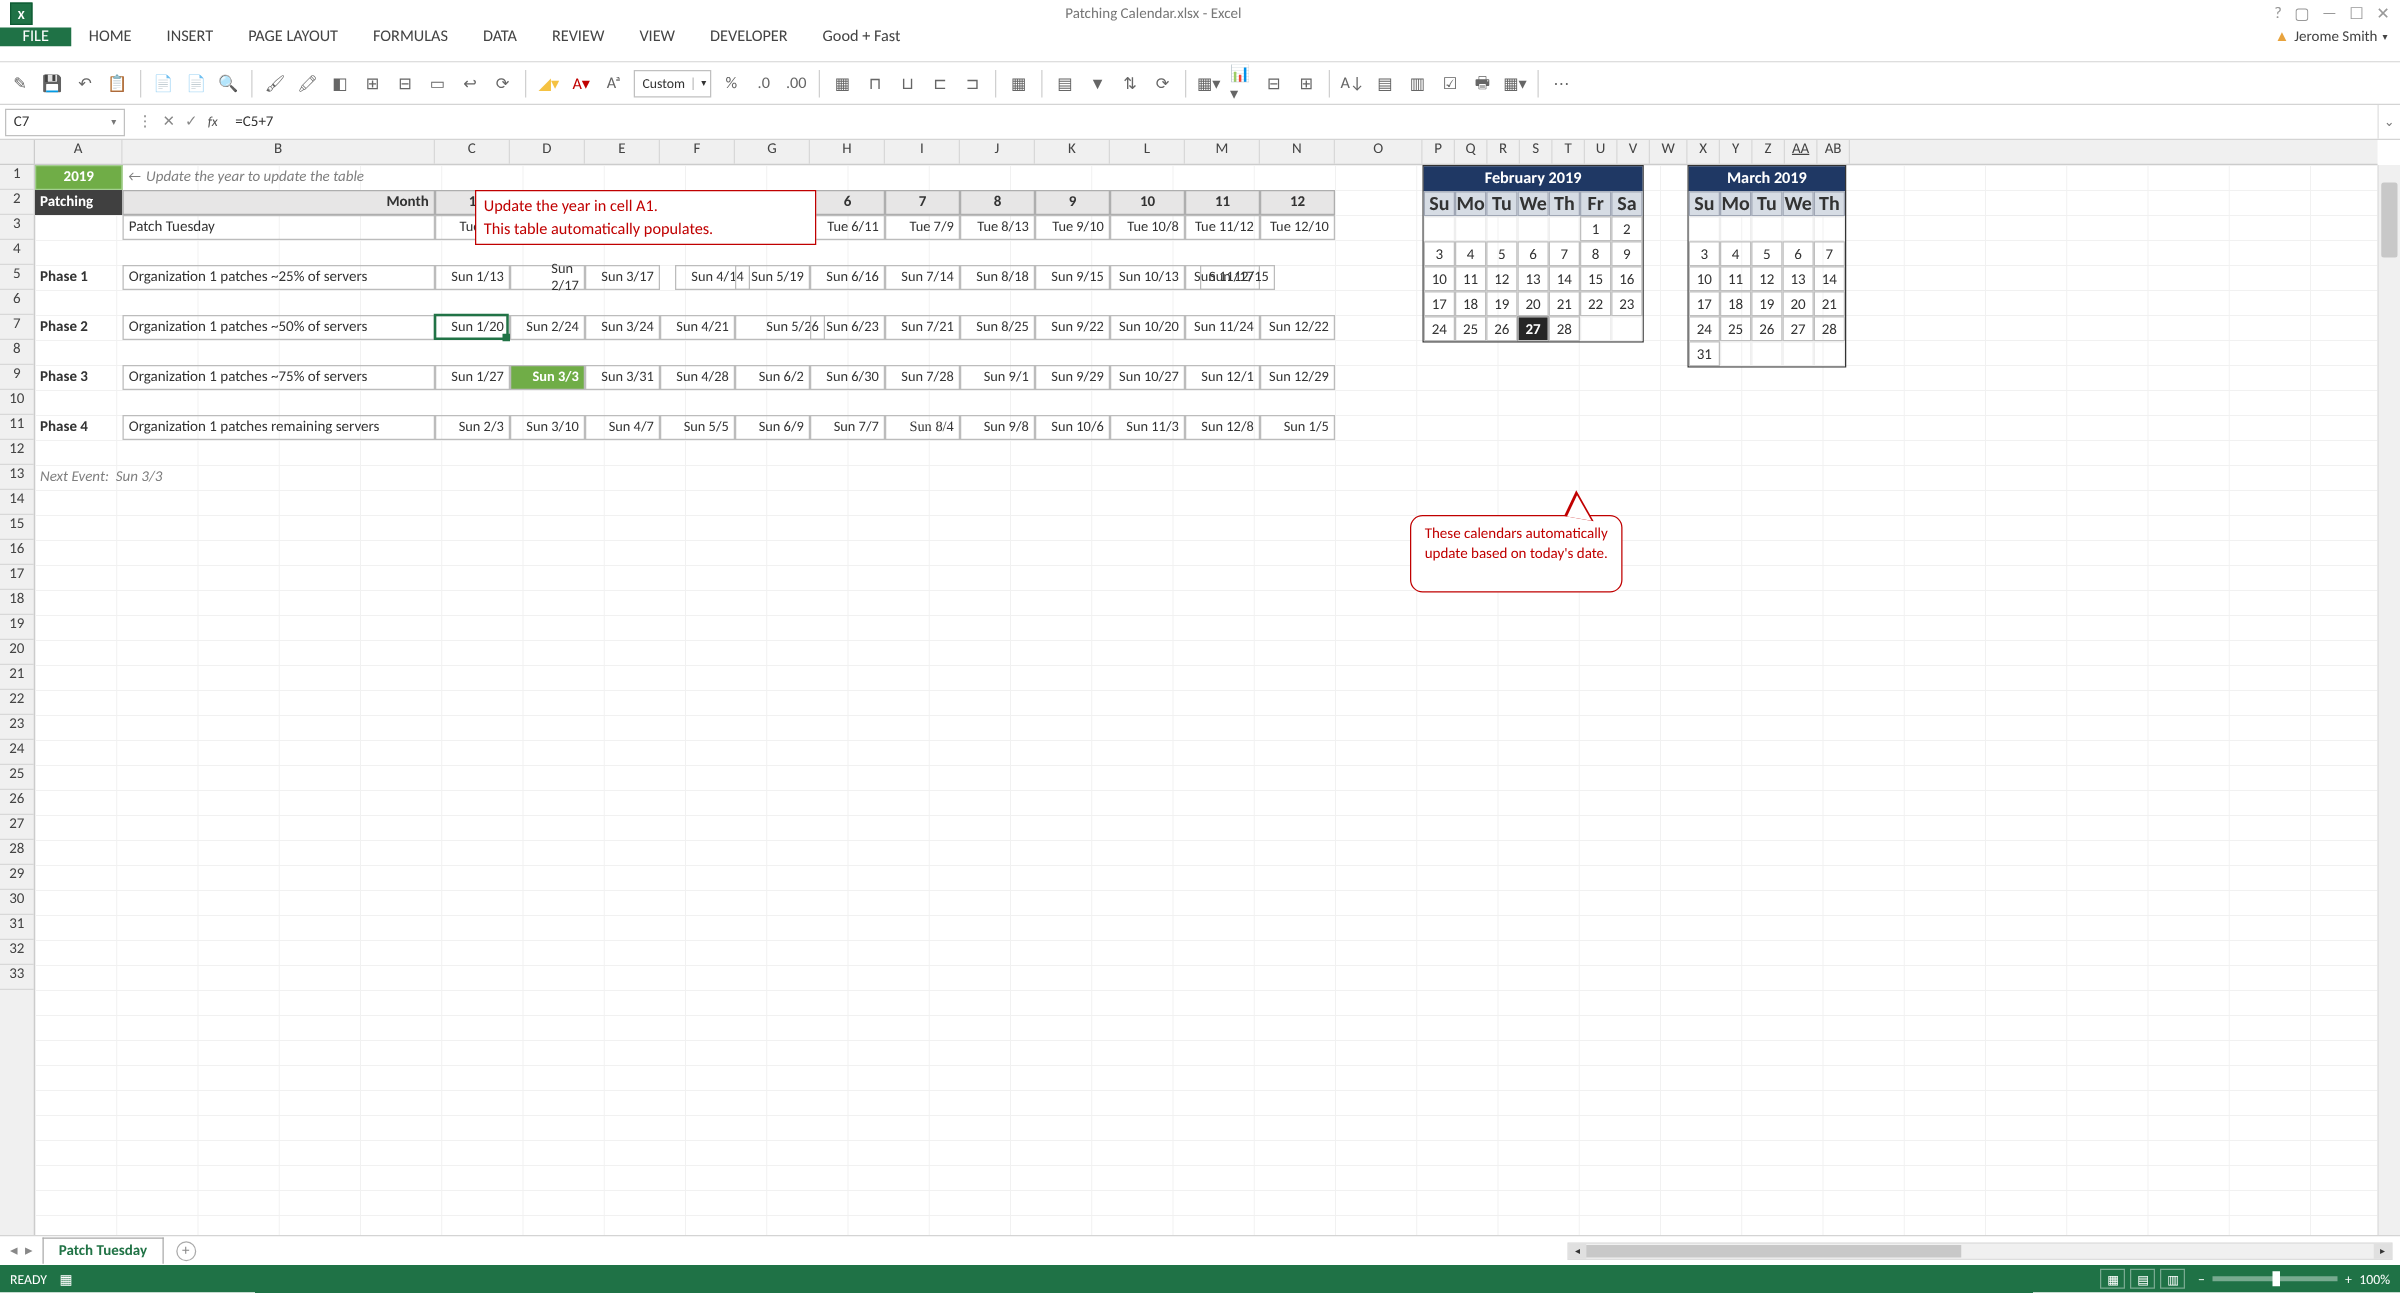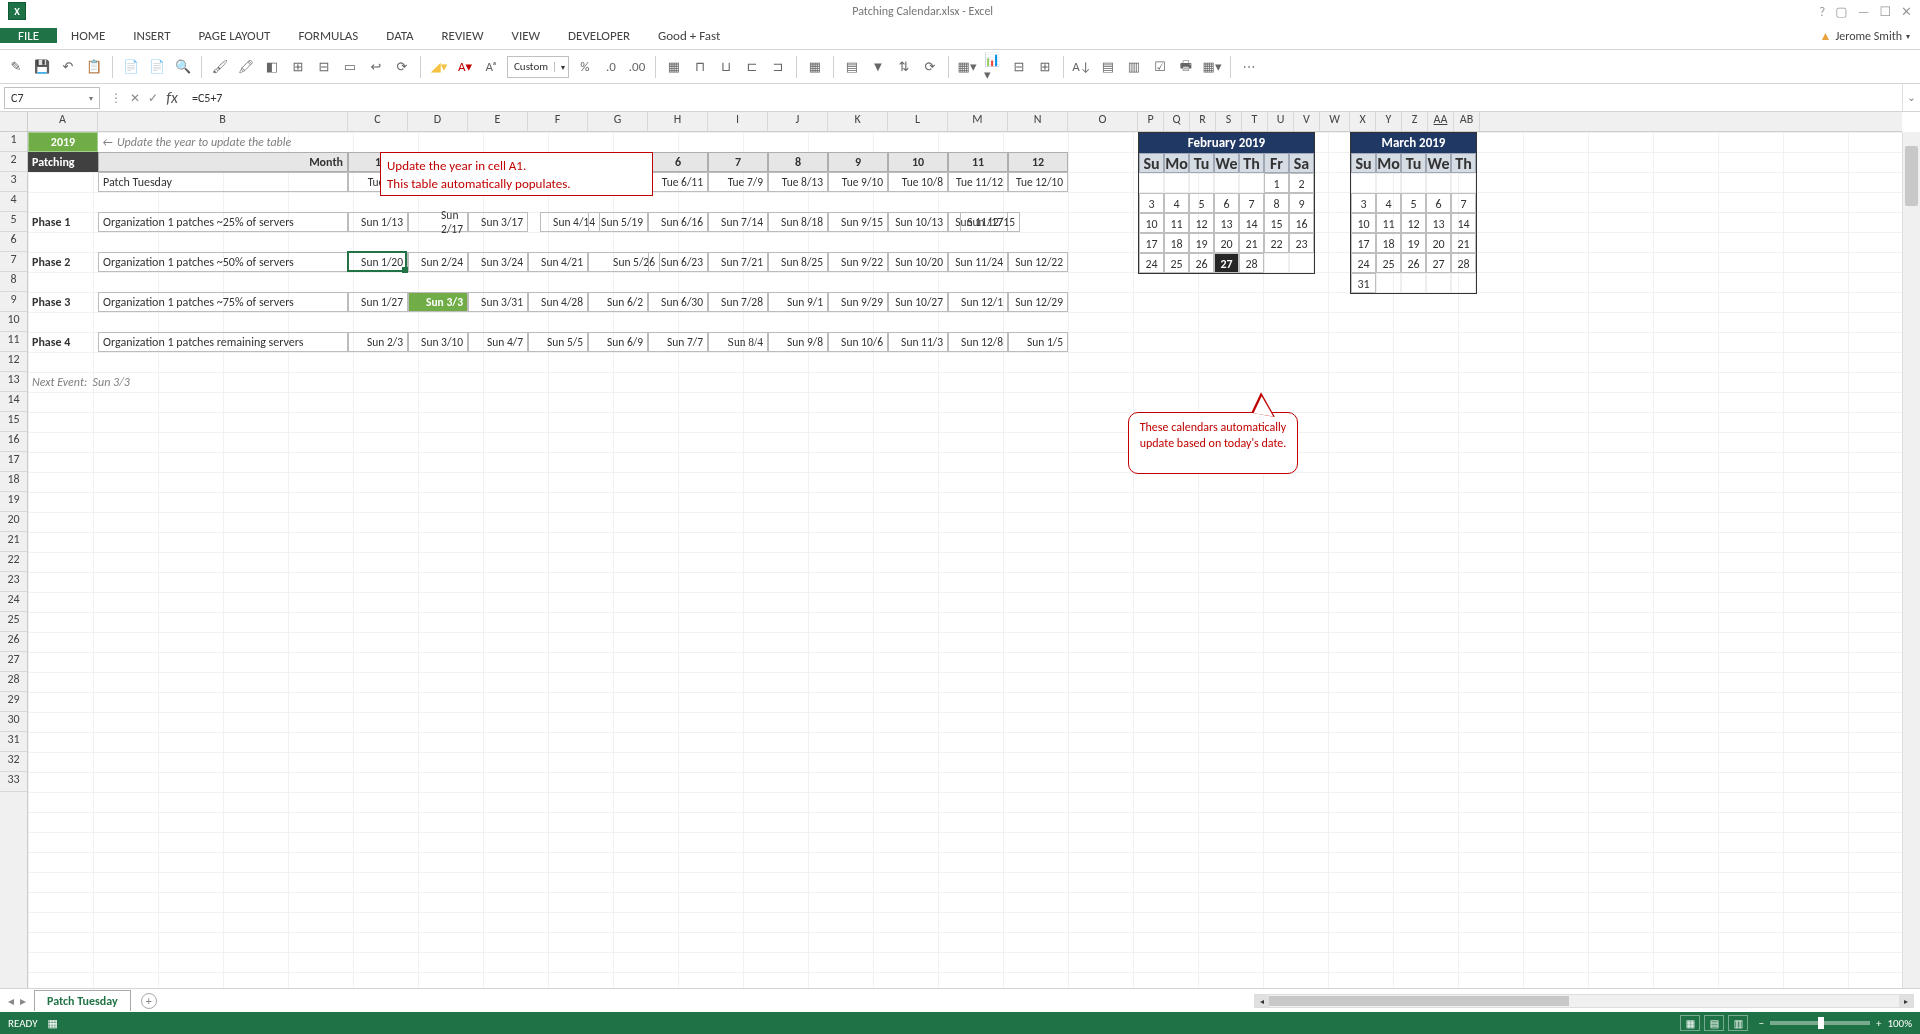--- a/index.html
+++ b/index.html
@@ -6,41 +6,41 @@
 body { background: #fff; font-size: 12px; color: #333; overflow: hidden; width: 1920px; height: 1034px; position: relative; }
 
 
 .titlebar { height: 22px; background: #fff; display: flex; align-items: center; padding: 0 8px; }
 .titlebar .excel-icon { width: 18px; height: 18px; background: #1f7246; color:#fff; font-size:10px; font-weight:bold; display:flex; align-items:center; justify-content:center; border:1px solid #0e5a33;}
 .titlebar .title { flex: 1; text-align: center; color: #777; font-size: 12px; }
 .titlebar .win-controls { display: flex; gap: 10px; color: #999; font-size: 13px; }
 .titlebar .win-controls span { cursor: default; }
 
 
-.ribbon-tabs { height: 28px; background: #fff; display: flex; align-items: center; border-bottom: 1px solid #d4d4d4; }
+.ribbon-tabs { height: 28px; background: #fff; display: flex; align-items: flex-start; border-bottom: 1px solid #d4d4d4; }
 .ribbon-tabs .file-tab { background: #1f7246; color: #fff; padding: 0 18px; display: flex; align-items: center; font-size: 13px; }
 .ribbon-tabs .tab { padding: 0 14px; display: flex; align-items: center; font-size: 13px; color: #444; }
 .ribbon-tabs .spacer { flex: 1; }
 .ribbon-tabs .user { display: flex; align-items: center; gap: 4px; padding-right: 10px; color: #444; font-size: 12px;}
 .ribbon-tabs .user .warn { color: #e8a33d; font-size: 12px; }
 
 
 .toolbar { height: 34px; background: #fff; border-bottom: 1px solid #d4d4d4; display:flex; align-items:center; padding: 0 6px; gap: 6px; color:#666; }
 .toolbar .ico { width:20px; height:20px; display:inline-flex; align-items:center; justify-content:center; font-size:13px; border:1px solid transparent;}
 .toolbar .sep { width:1px; height:22px; background:#d0d0d0; margin:0 2px;}
 .toolbar .custom-box { display:flex; align-items:center; border:1px solid #c0c0c0; height:22px;}
 .toolbar .custom-box span { padding:0 6px; font-size:11px; color:#333;}
 .toolbar .custom-box .dd { border-left:1px solid #c0c0c0; width:14px; text-align:center; font-size:8px;}
 
 
 .formula-bar { height: 28px; background: #fff; border-bottom: 1px solid #d4d4d4; display: flex; align-items: center; }
 .formula-bar .name-box { width: 96px; height: 22px; border: 1px solid #c0c0c0; margin-left: 4px; display:flex; align-items:center; padding:0 6px; font-size:12px;}
 .formula-bar .name-box .dd { margin-left:auto; font-size:8px; color:#777;}
 .formula-bar .fx-area { display:flex; align-items:center; margin-left: 10px; gap: 8px; color:#888;}
-.formula-bar .fx-area .fx { font-style:italic; font-size:16px; color:#555;}
+.formula-bar .fx-area .fx { font-style:italic; font-size:11px; color:#555;}
 .formula-bar .formula-input { margin-left:10px; flex:1; font-size:12px; color:#333; padding:0 4px; position:relative;}
 .formula-bar .expand { width:18px; text-align:center; color:#777; font-size:10px; border-left:1px solid #e0e0e0; height:100%; display:flex; align-items:center; justify-content:center;}
 
 
 .sheet-area { position: relative; height: calc(100% - 22px - 28px - 34px - 28px - 24px - 22px); overflow:hidden; background:#fff;}
 .corner { position:absolute; left:0; top:0; width:28px; height:20px; background:#f0f0f0; border-right:1px solid #ccc; border-bottom:1px solid #ccc;}
 .col-headers { position:absolute; left:28px; top:0; right:18px; height:20px; background:#f0f0f0; border-bottom:1px solid #ccc; display:flex;}
 .col-headers .col { width:65px; border-right:1px solid #d8d8d8; text-align:center; font-size:12px; color:#444;}
 .row-headers { position:absolute; left:0; top:20px; width:28px; bottom:0; background:#f0f0f0; border-right:1px solid #ccc;}
 .row-headers .row { height:20px; border-bottom:1px solid #d8d8d8; text-align:center; font-size:12px; color:#444;}

